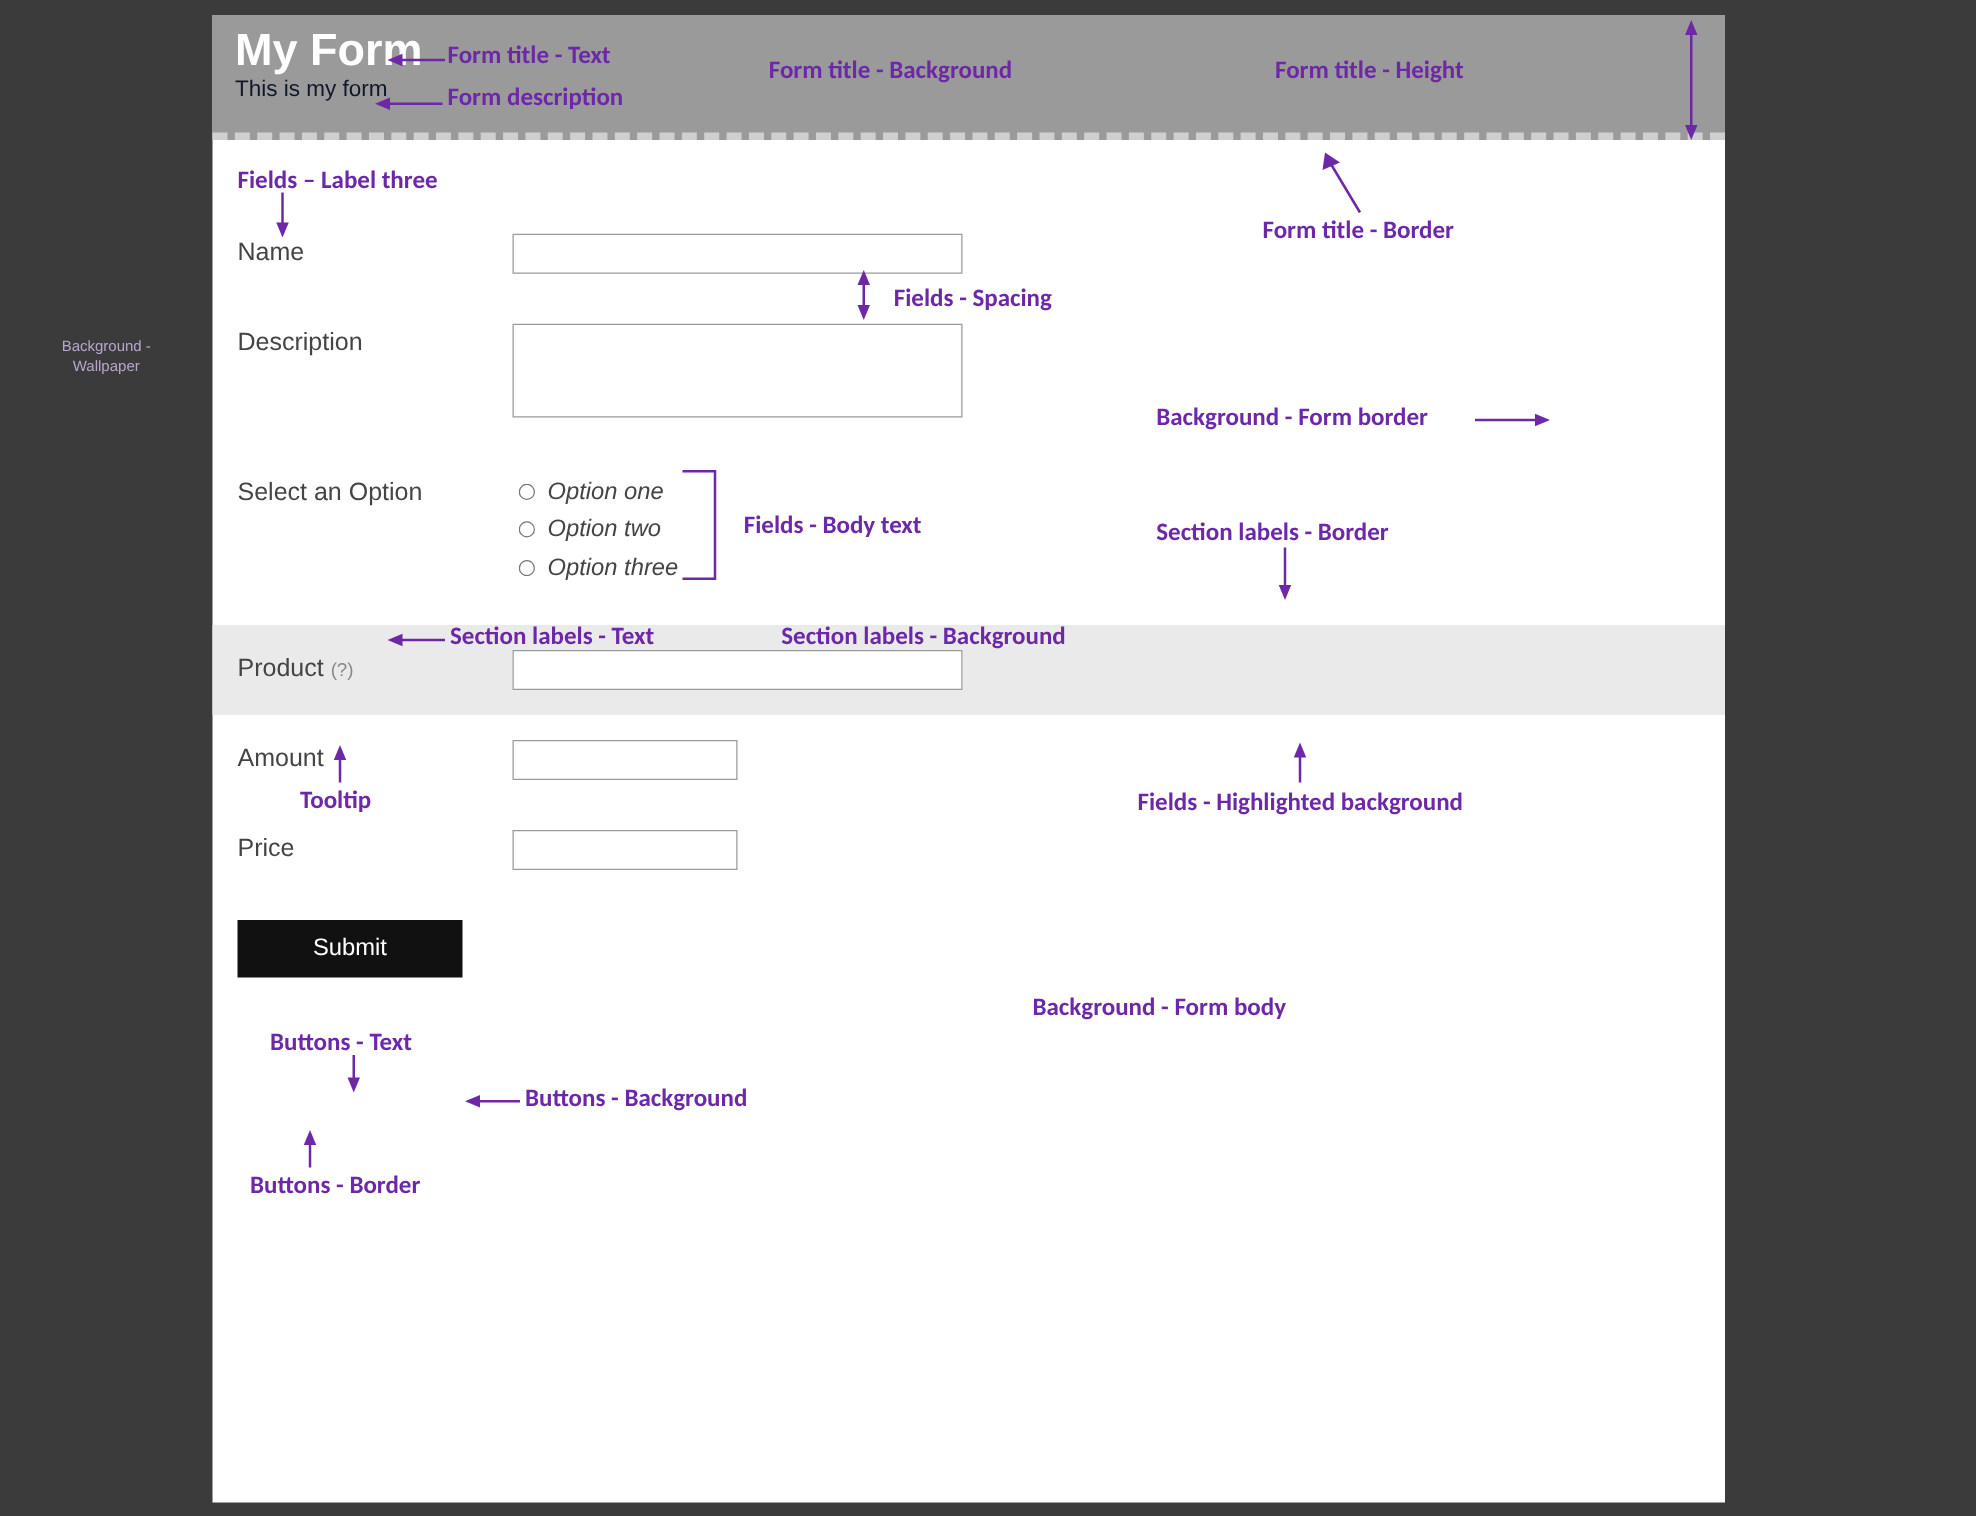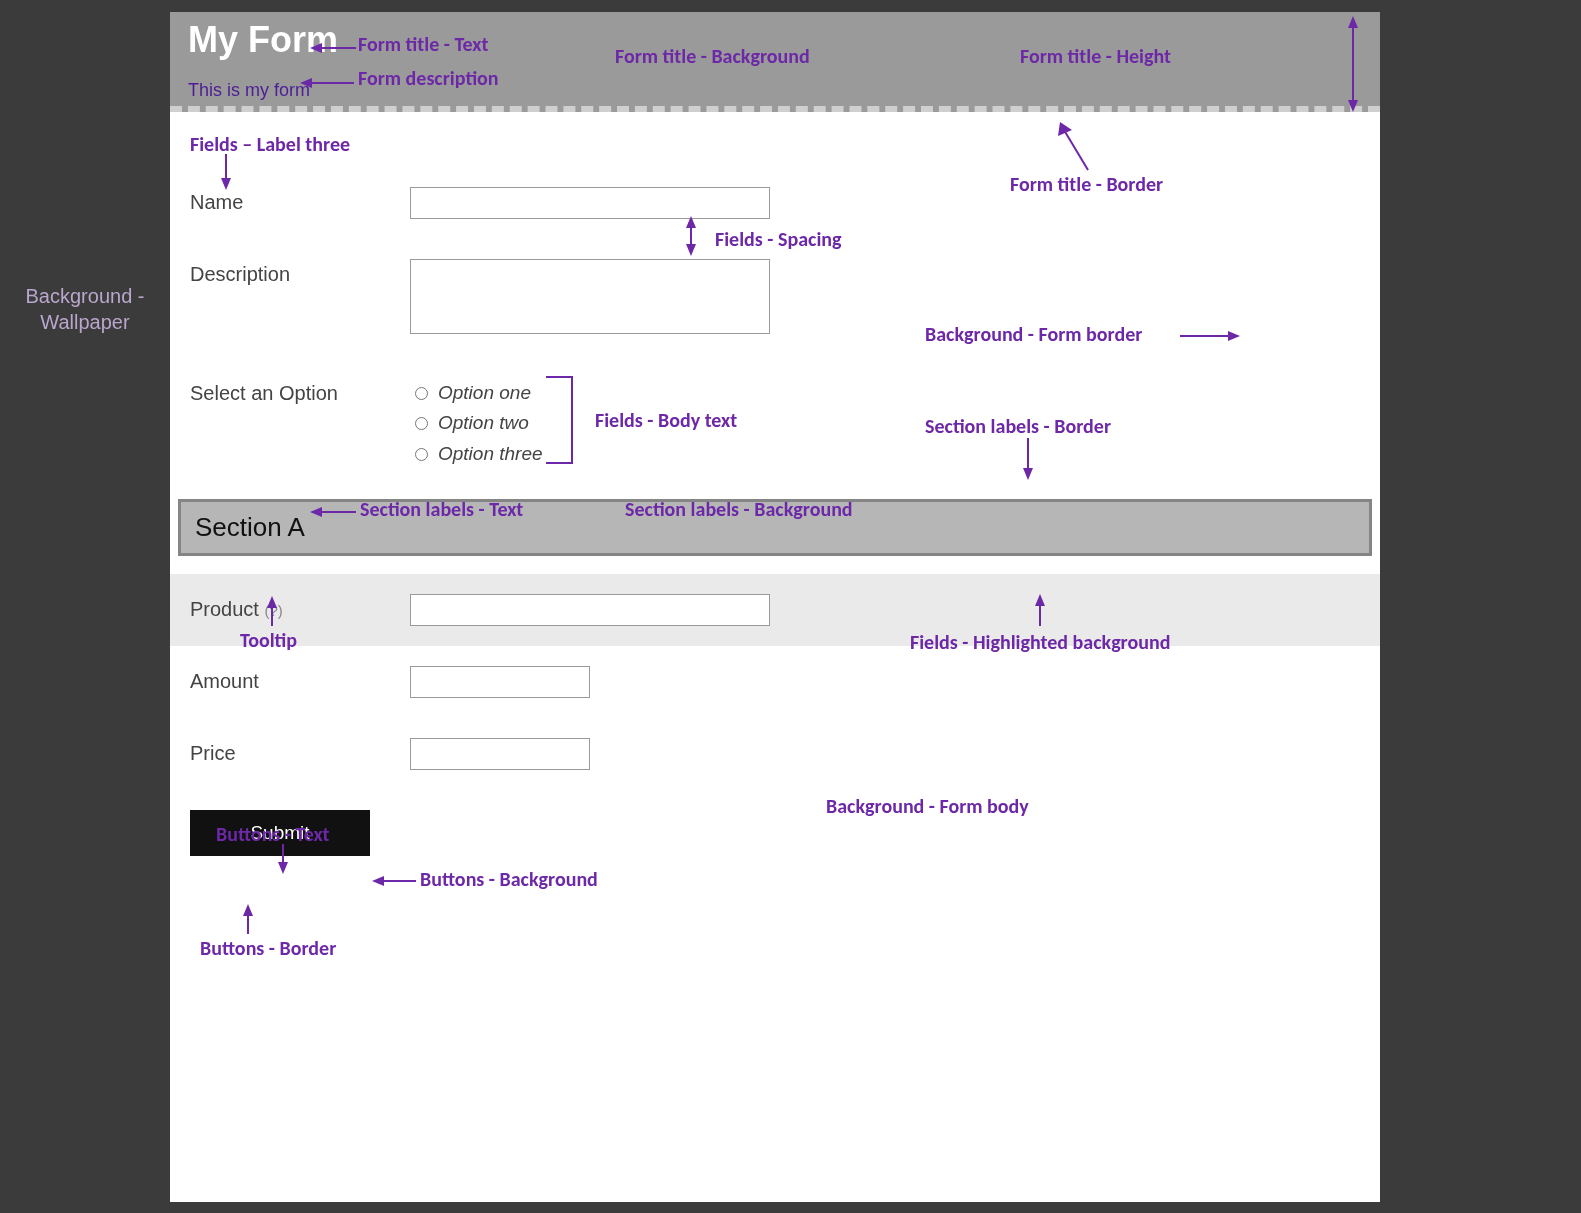--- a/index.html
+++ b/index.html
@@ -8,24 +8,24 @@
     background: #3b3b3b;
     font-family: Arial, Helvetica, sans-serif;
     width: 1581px;
     height: 1213px;
     position: relative;
     overflow: hidden;
   }
   .wallpaper-label {
     position: absolute;
     left: 25px;
-    top: 283px;
+    top: 270px;
     width: 120px;
     color: #b9a6cc;
-    font-size: 20px;
+    font-size: 12px;
     text-align: center;
     line-height: 1.3;
   }
   .form-wrap {
     position: absolute;
     left: 170px;
     top: 12px;
     width: 1210px;
     height: 1190px;
     background: #ffffff;
@@ -39,22 +39,22 @@
     position: relative;
   }
   .titlebar h1 {
     margin: 0;
     color: #ffffff;
     font-weight: bold;
     font-size: 36px;
     line-height: 1.1;
   }
   .titlebar .desc {
-    margin-top: 20px;
-    color: #4c1d95;
+    margin-top: 1px;
+    color: #0f172a;
     font-size: 18px;
   }
   
   .field-row {
     display: flex;
     align-items: flex-start;
     padding: 20px 20px 20px 10px;
   }
   .field-row.highlight { background: #eaeaea; }
   .field-label {
@@ -166,23 +166,20 @@
 
   <div class="field-row">
     <div class="field-label">Select an Option</div>
     <div class="field-body radio-list">
       <label><input type="radio" name="opt" style=""><span>Option one</span></label>
       <label><input type="radio" name="opt" style=""><span>Option two</span></label>
       <label><input type="radio" name="opt" style=""><span>Option three</span></label>
     </div>
   </div>
 
-  <div class="section-bar">
-    <span>Section A</span>
-  </div>
 
   <div style="height:10px"></div>
 
   <div class="field-row highlight">
     <div class="field-label">
       <span>Product</span>
       <span class="tooltip-q">(?)</span>
     </div>
     <div class="field-body"><input class="txt" type="text" style=""></div>
   </div>

